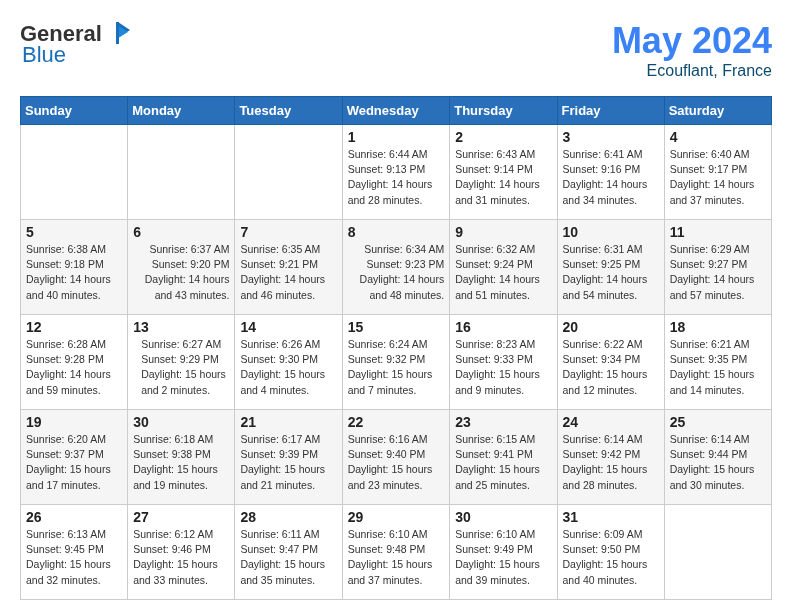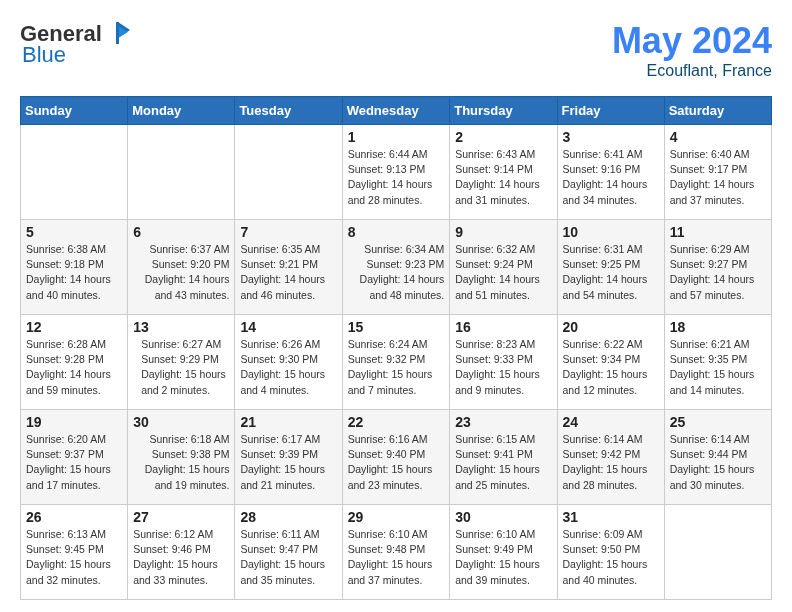--- a/index.html
+++ b/index.html
@@ -261,21 +261,21 @@
       <tr>
         <td>
           <div class="day-num">19</div>
           <div class="day-info" style="white-space: pre-line;">Sunrise: 6:20 AM
 Sunset: 9:37 PM
 Daylight: 15 hours
 and 17 minutes.</div>
         </td>
         <td>
           <div class="day-num">30</div>
-          <div class="day-info" style="white-space: pre-line; text-align: right;">Sunrise: 6:18 AM
+          <div class="day-info" style="white-space: pre-line;">Sunrise: 6:18 AM
 Sunset: 9:38 PM
 Daylight: 15 hours
 and 19 minutes.</div>
         </td>
         <td>
           <div class="day-num">21</div>
           <div class="day-info" style="white-space: pre-line;">Sunrise: 6:17 AM
 Sunset: 9:39 PM
 Daylight: 15 hours
 and 21 minutes.</div>

